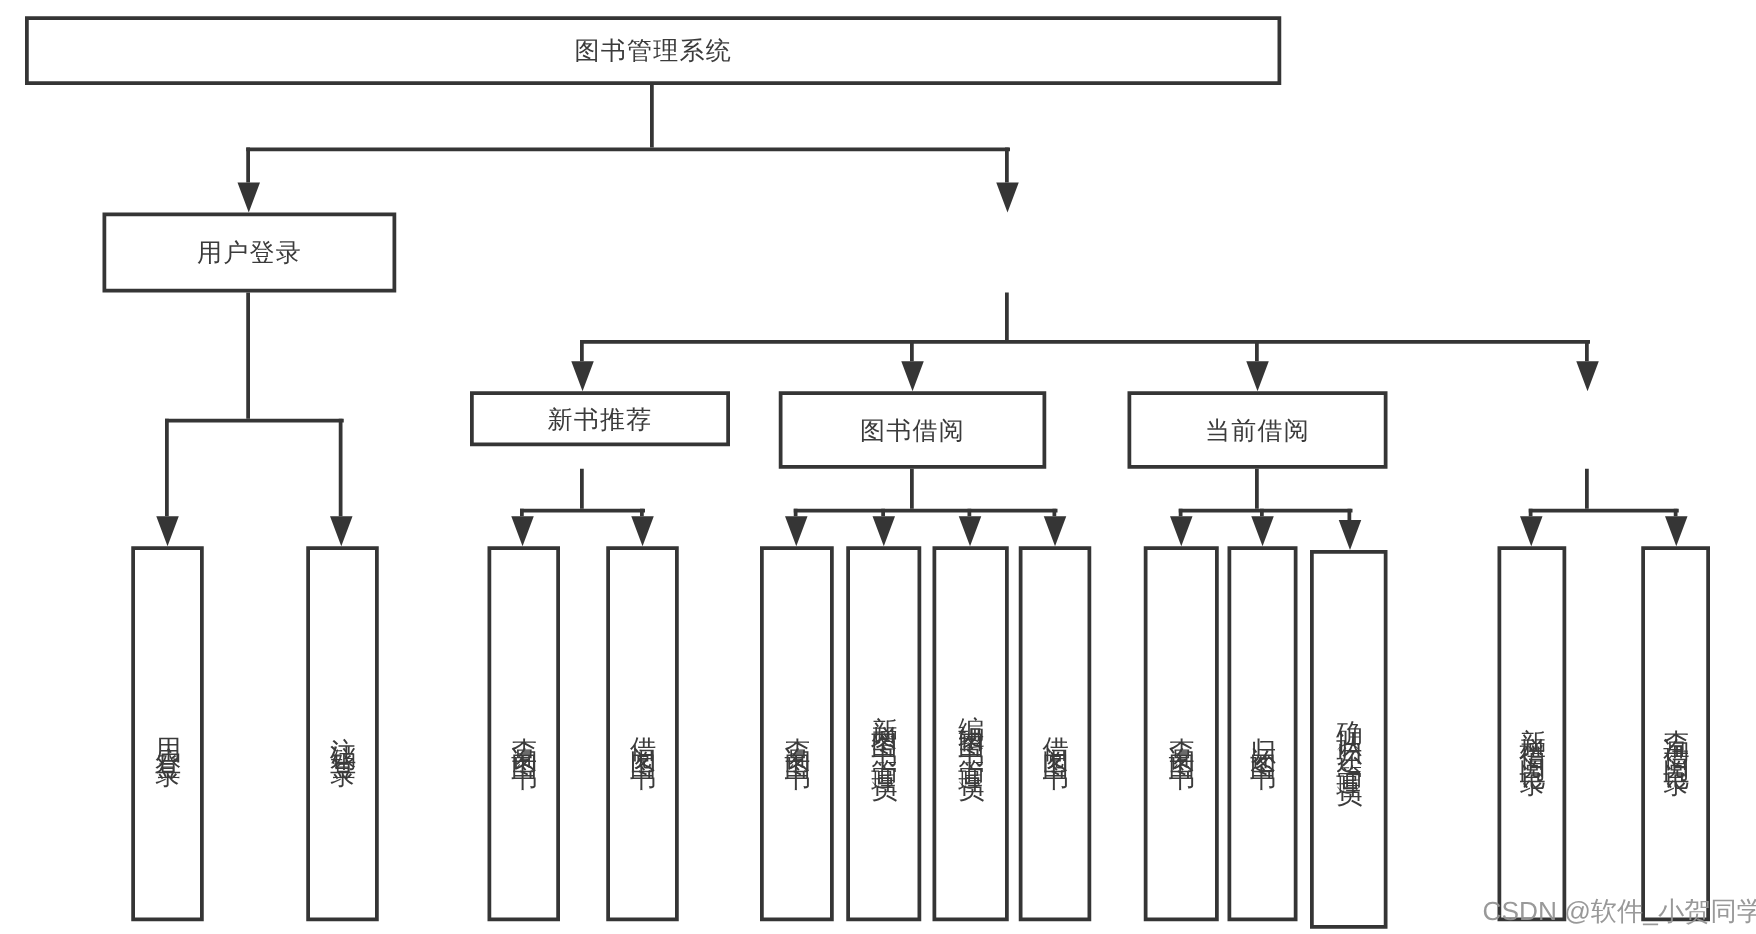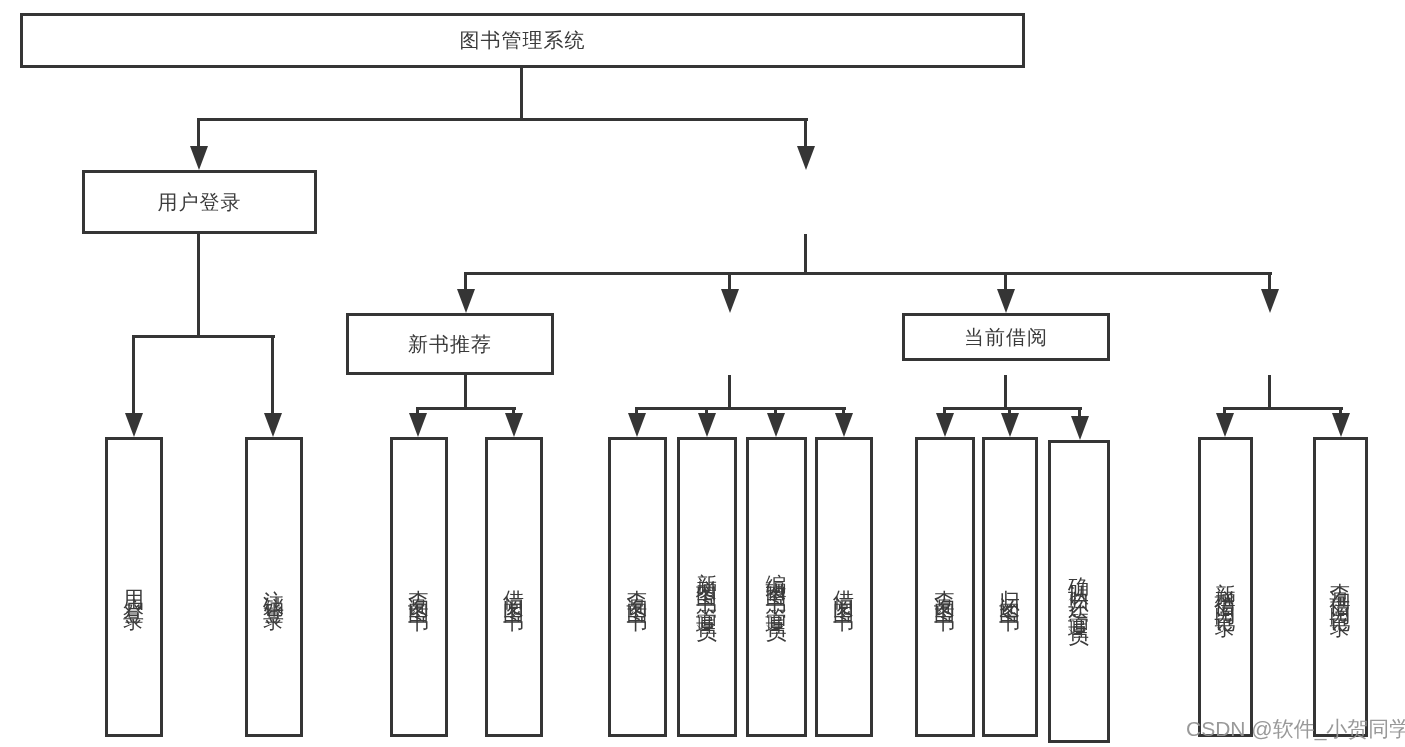--- a/index.html
+++ b/index.html
@@ -105,24 +105,27 @@
   <div class="hline" style="left:464px;top:272px;width:808px"></div>
   <div class="vline" style="left:464px;top:272px;height:17px"></div>
   <div class="arrow" style="left:457px;top:289px"></div>
   <div class="vline" style="left:728px;top:272px;height:17px"></div>
   <div class="arrow" style="left:721px;top:289px"></div>
   <div class="vline" style="left:1004px;top:272px;height:17px"></div>
   <div class="arrow" style="left:997px;top:289px"></div>
   <div class="vline" style="left:1268px;top:272px;height:17px"></div>
   <div class="arrow" style="left:1261px;top:289px"></div>
 
-  <div class="hbox" style="left:346px;top:313px;width:208px;height:62px">
+  <div class="hbox" style="left:376px;top:313px;width:208px;height:44px">
     <span class="lbl">新书推荐</span>
   </div>
-  <div class="hbox" style="left:902px;top:313px;width:208px;height:48px">
+  <div class="hbox" style="left:623px;top:313px;width:214px;height:62px">
+    <span class="lbl">图书借阅</span>
+  </div>
+  <div class="hbox" style="left:902px;top:313px;width:208px;height:62px">
     <span class="lbl">当前借阅</span>
   </div>
 
   <div class="vline" style="left:464px;top:375px;height:32px"></div>
   <div class="hline" style="left:416px;top:407px;width:100px"></div>
   <div class="vline" style="left:416px;top:407px;height:6px"></div>
   <div class="arrow" style="left:409px;top:413px"></div>
   <div class="vline" style="left:512px;top:407px;height:6px"></div>
   <div class="arrow" style="left:505px;top:413px"></div>
 

